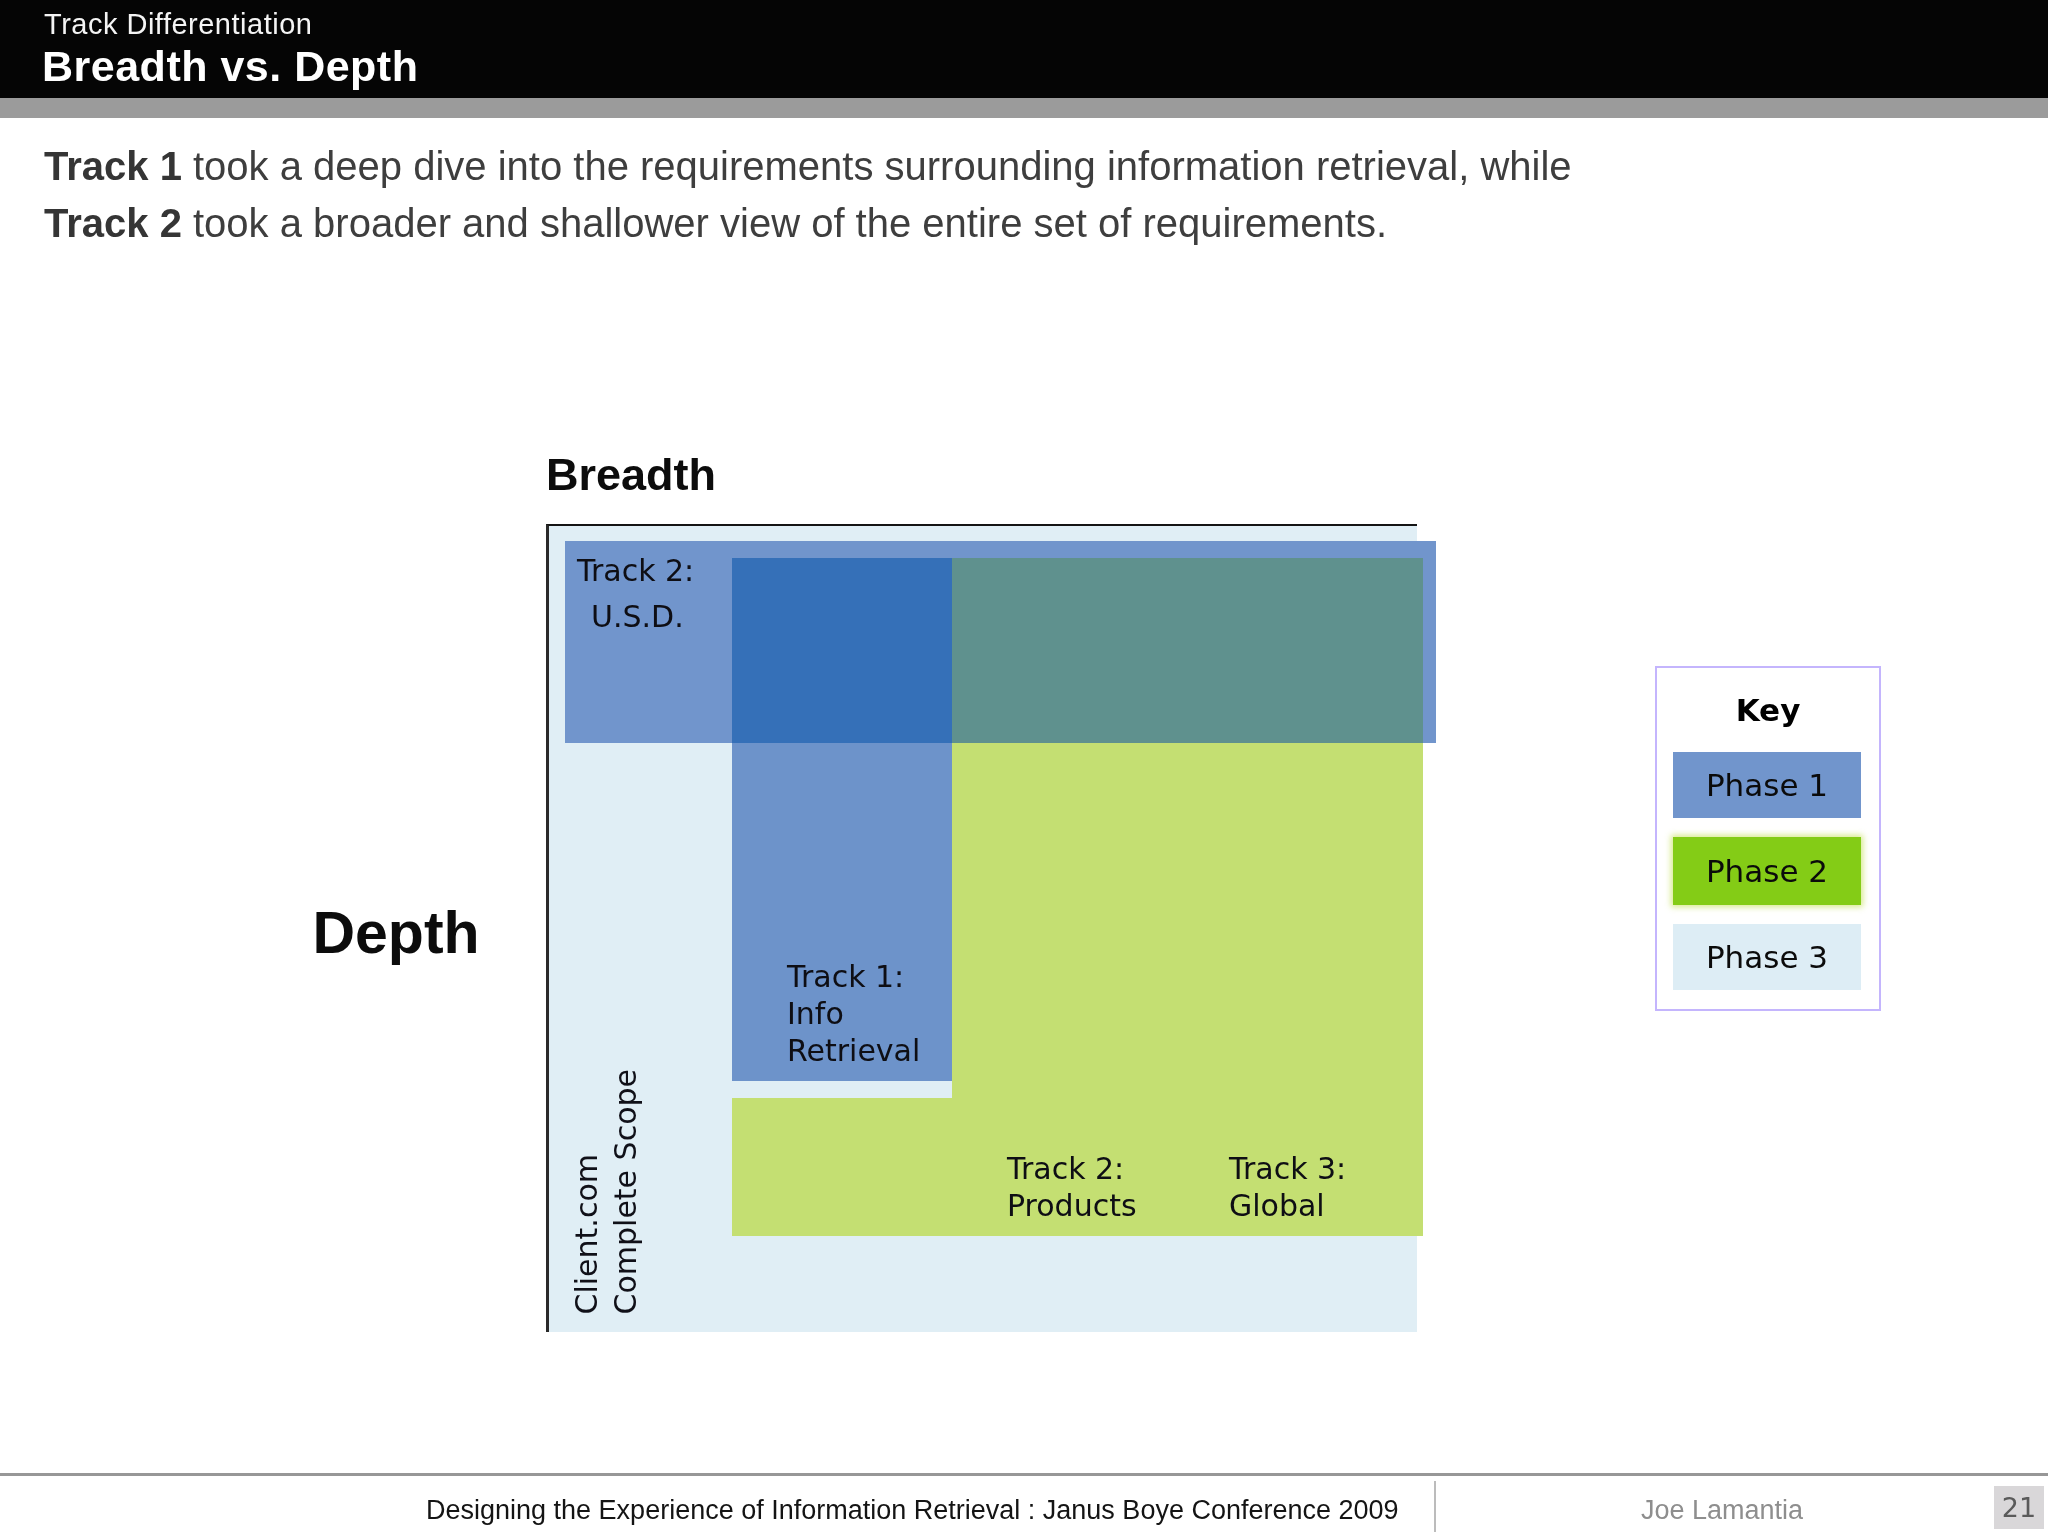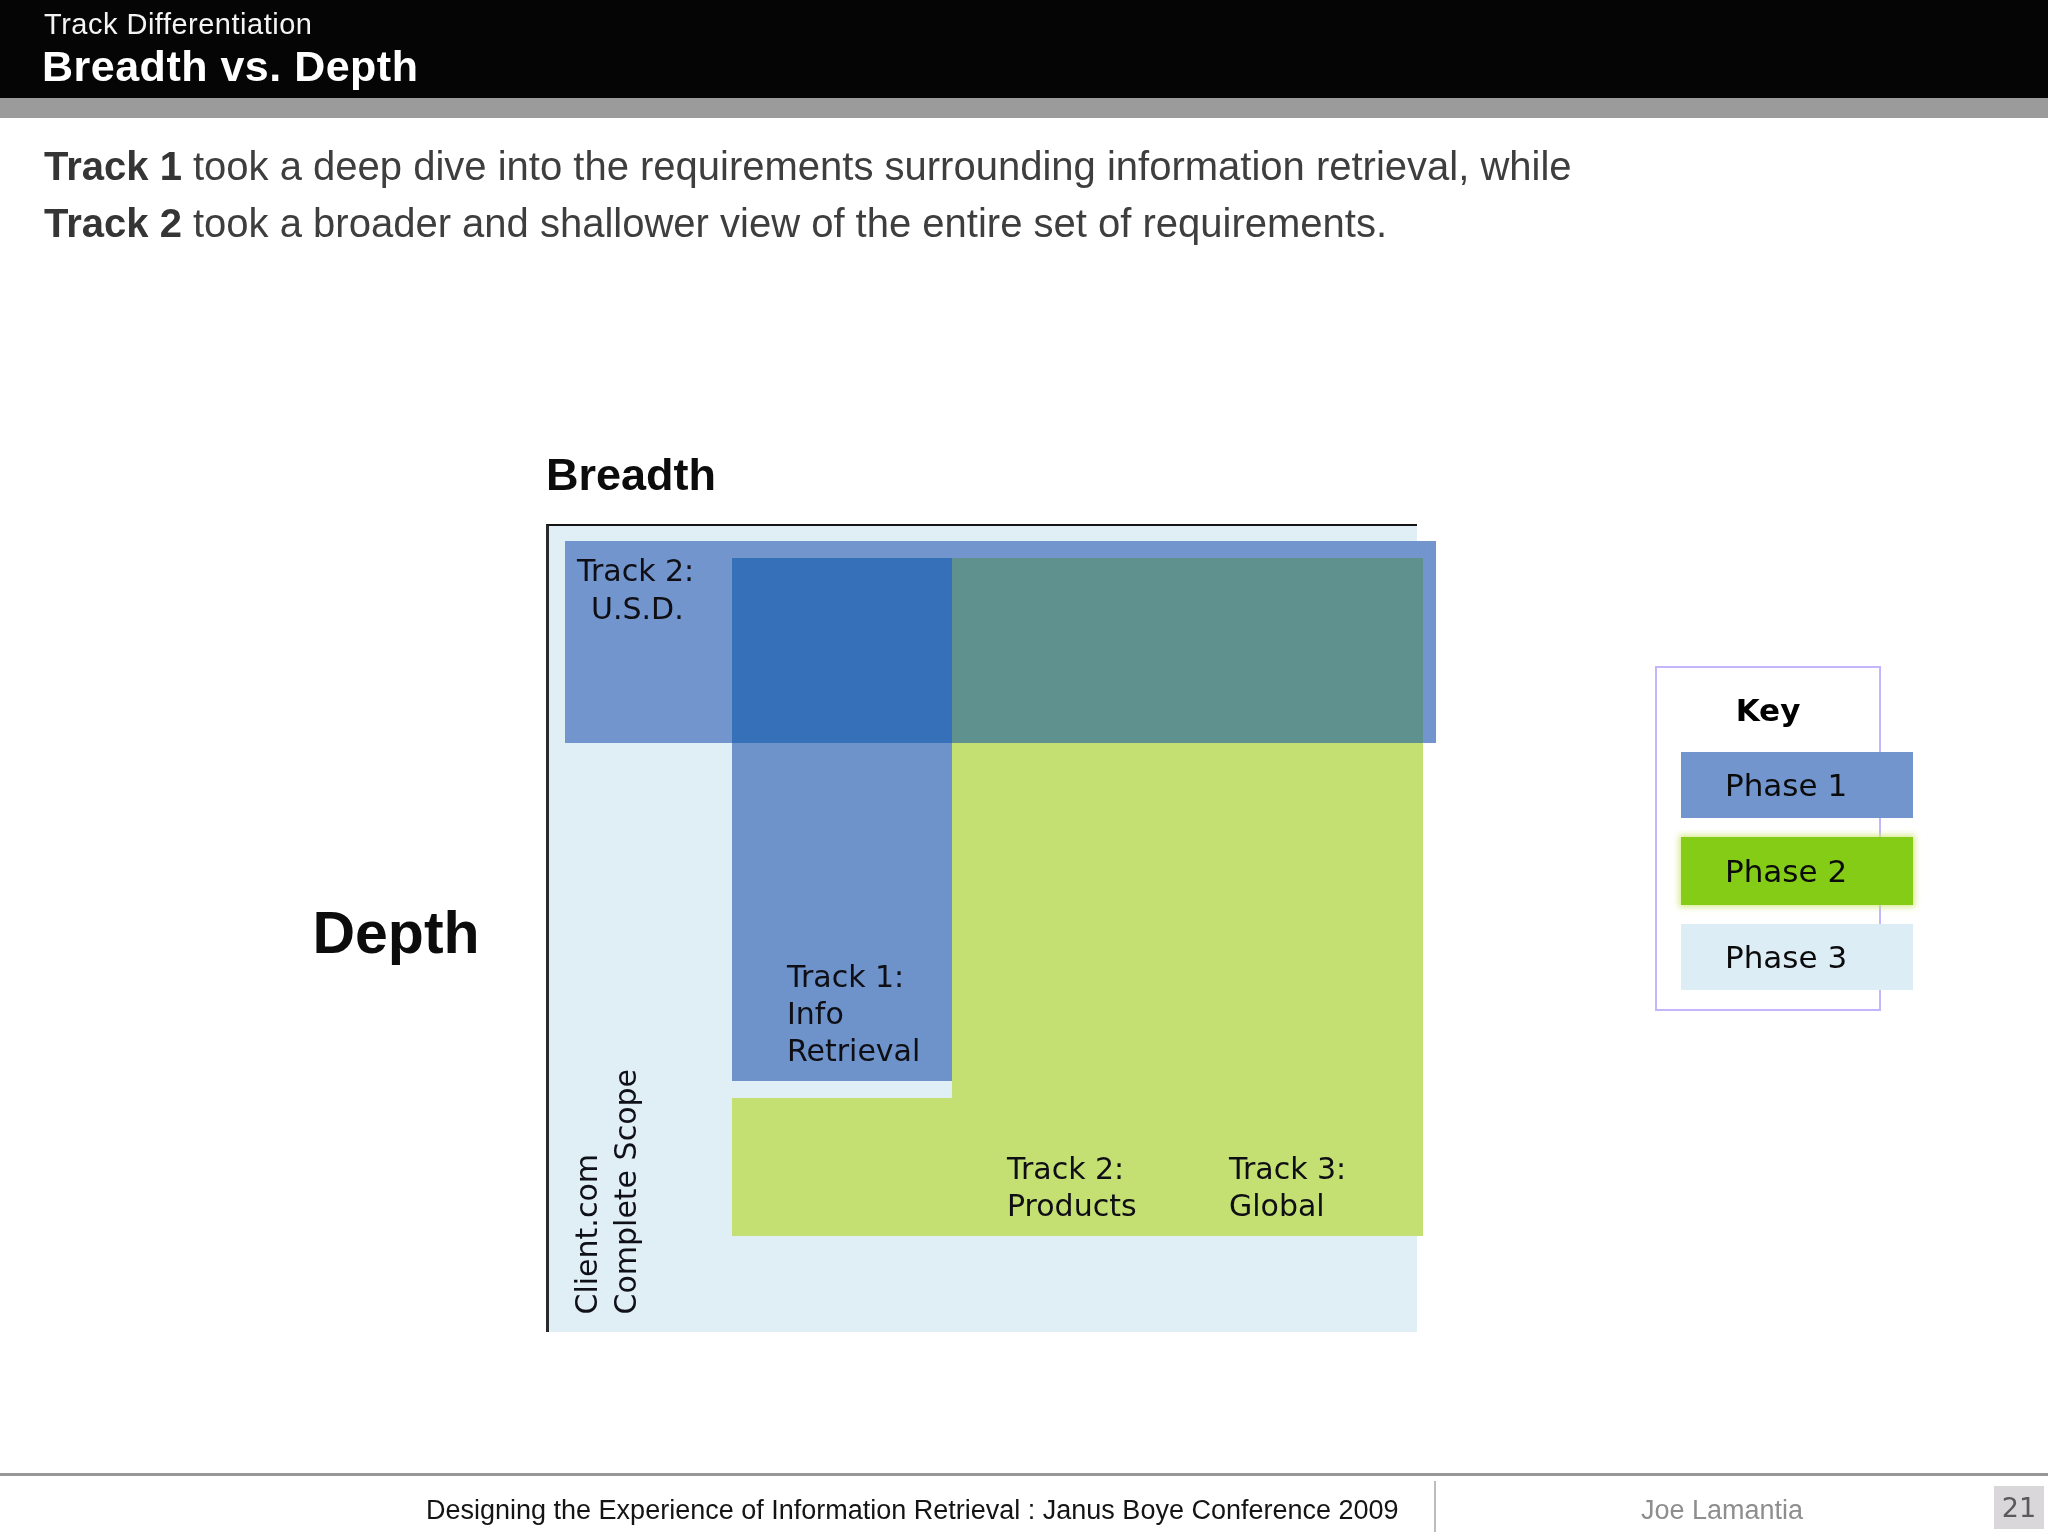--- a/index.html
+++ b/index.html
@@ -28,31 +28,31 @@
   .bar-usd          {left:16px; top:15px;  width:831px;height:202px;}
   .t1-overlap       {left:183px;top:32px;  width:206px;height:185px;}
   .t1-col           {left:183px;top:217px; width:206px;height:338px;display:flex;flex-direction:column;justify-content:flex-end;}
   .t1-green         {left:183px;top:572px; width:206px;height:138px;}
   .t2-overlap       {left:403px;top:32px;  width:208px;height:185px;}
   .t2-col           {left:403px;top:217px; width:208px;height:493px;display:flex;flex-direction:column;justify-content:flex-end;}
   .t3-overlap       {left:625px;top:32px;  width:209px;height:185px;}
   .t3-col           {left:625px;top:217px; width:209px;height:493px;display:flex;flex-direction:column;justify-content:flex-end;}
   .diag-label{font-size:30px;line-height:38px;color:#0e0e14;}
   .usd-label{position:absolute;left:28px;top:26px;}
-  .usd-label .l2{padding-left:14px;}
+  .usd-label .l2{padding-left:14px;margin-top:8px;}
   .col-label{padding:0 0 12px 15px;line-height:37px;}
   .scope-label{position:absolute;left:-91px;top:602px;width:295px;height:78px;
     transform:rotate(-90deg);font-size:30px;line-height:39px;color:#101018;white-space:nowrap;}
   
   .key-panel{position:absolute;left:1655px;top:666px;width:222px;height:341px;
     border:2px solid #c4b5fd;background:#ffffff;font-family:"DejaVu Sans",sans-serif;}
   .key-title{position:absolute;left:0;top:24px;width:100%;text-align:center;
     font-size:31px;font-weight:700;color:#000000;}
-  .swatch{position:absolute;left:24px;width:188px;height:66px;display:flex;
-    align-items:center;justify-content:flex-start;font-size:31px;color:#0b0b0b;padding-left:44px;}
+  .swatch{position:absolute;left:16px;width:188px;height:66px;display:flex;
+    align-items:center;justify-content:center;font-size:31px;color:#0b0b0b;}
   .swatch.s1{top:84px;}
   .swatch.s2{top:169px;height:68px;box-shadow:0 0 6px 2px rgba(205,227,110,.8);}
   .swatch.s3{top:256px;}
   
   .footer-rule{position:absolute;left:0;top:1473px;width:2048px;height:3px;background:#979797;}
   .footer-conf{position:absolute;left:426px;top:1495px;font-size:27px;color:#141414;}
   .footer-divider{position:absolute;left:1434px;top:1481px;width:2px;height:51px;background:#bcbcbc;}
   .footer-author{position:absolute;left:1641px;top:1495px;font-size:27px;color:#8e8e8e;}
   .page-badge{position:absolute;left:1994px;top:1486px;width:50px;height:43px;background:#d9d7d9;
     display:flex;align-items:center;justify-content:center;font-size:27px;color:#5a5a5a;

